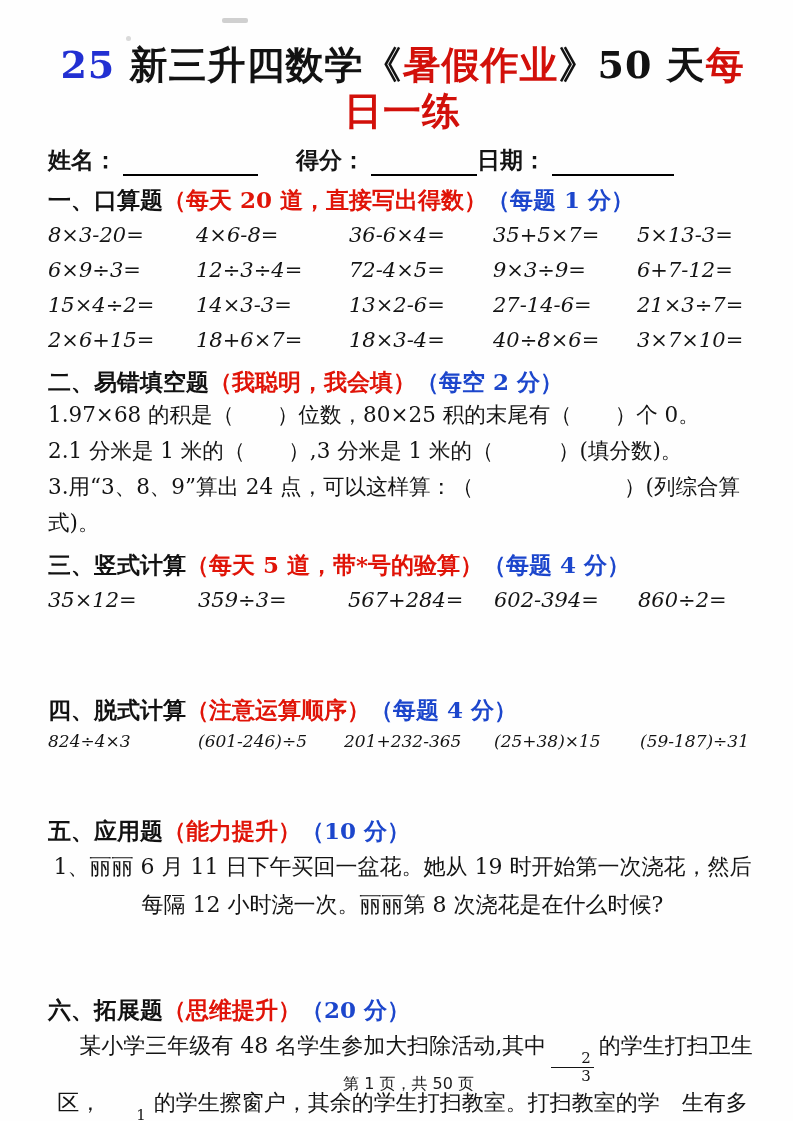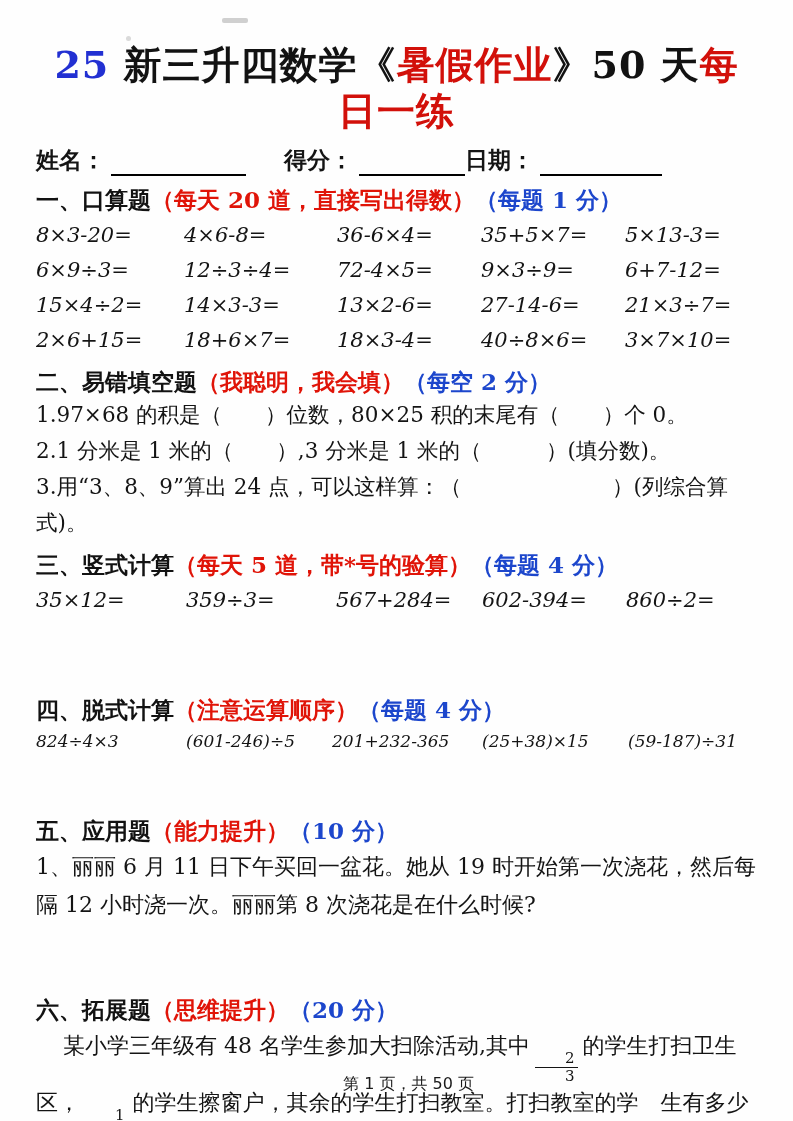--- a/index.html
+++ b/index.html
@@ -4,21 +4,21 @@
 <style>
   * { margin:0; padding:0; box-sizing:border-box; }
   html,body { background:#ffffff; }
   body {
     width:793px; height:1121px;
     font-family:"DejaVu Serif","Liberation Serif",serif;
     color:#141414; overflow:hidden;
   }
   .page {
     position:relative; width:793px; height:1121px;
-    background:#fefefe; padding:40px 36px 0 36px;
+    background:#fefefe; padding:40px 36px 0 48px;
   }
   .smudge {
     position:absolute; top:18px; left:222px; width:26px; height:5px;
     background:#9a9a9a; opacity:.45; border-radius:2px;
   }
   .smudge2 {
     position:absolute; top:36px; left:126px; width:5px; height:5px;
     background:#b5b5b5; opacity:.5; border-radius:50%;
   }
   
@@ -61,21 +61,21 @@
     font-size:21px; line-height:32px; margin-top:4px;
   }
   .row5-wide {
     display:grid;
     grid-template-columns:150px 146px 150px 146px auto;
     font-size:17px; line-height:32px; 
   }
   
   .fill-item { font-size:21.5px; line-height:36px; }
   
-  .para { font-size:22px; line-height:38px; margin-top:2px; }
+  .para { font-size:22px; line-height:38px; margin-top:2px;text-align:center; }
   .para-indent { text-indent:27px; }
   
   .frac {
     display:inline-flex; flex-direction:column; align-items:center;
     vertical-align:-10px; font-size:15px; line-height:1.1;
     margin:0 5px; font-weight:normal;
   }
   .frac .fnum { border-bottom:1.5px solid #141414; padding:0 3px; }
   .frac .fden { padding:0 3px; }
   

